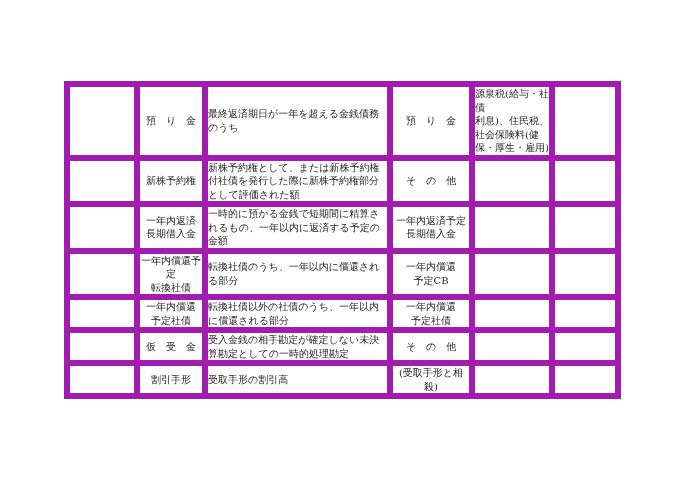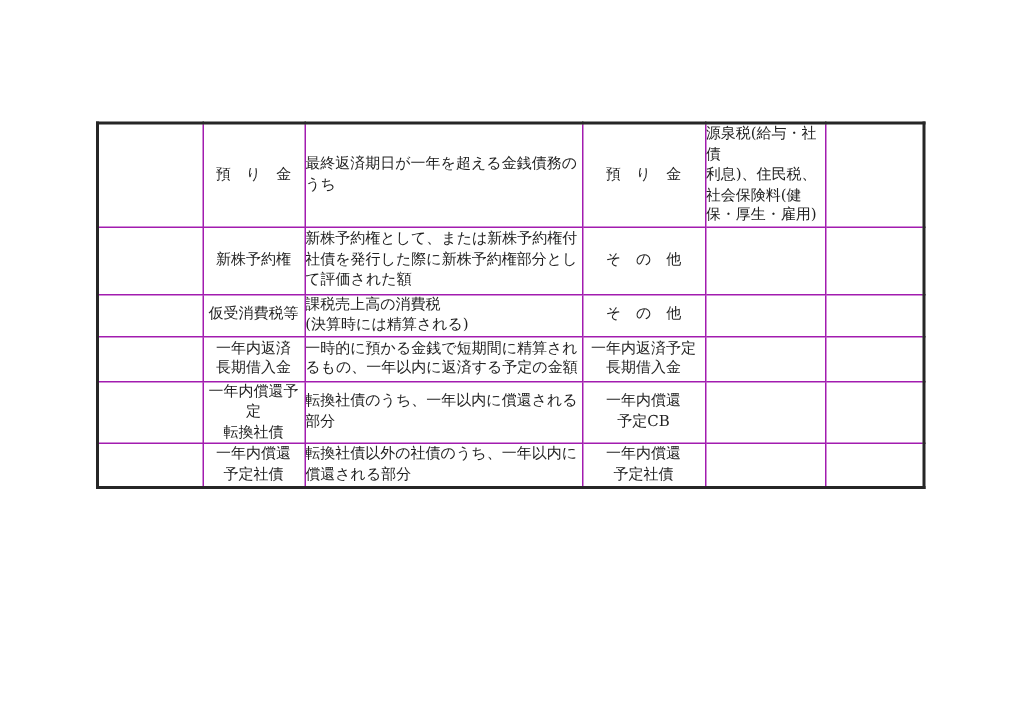--- a/index.html
+++ b/index.html
@@ -8,21 +8,21 @@
     font-family:"DejaVu Serif","Liberation Serif",serif;
     color:#1f1f1f;
   }
   .page{position:relative;width:680px;height:481px;background:#ffffff;overflow:hidden;}
   table.acct-table{
     position:absolute;left:64px;top:81px;
     border-collapse:collapse;table-layout:fixed;
     border:2px solid #262626;
   }
   table.acct-table td{
-    border:1px solid #a21caf;
+    border:6px solid #a21caf;
     font-size:10px;line-height:13.5px;
     vertical-align:middle;
     white-space:pre-line;
     padding:0;
     overflow:hidden;
   }
   td.c-account{text-align:center;}
   td.c-desc{text-align:left;padding:1px 2px 1px 4px;}
   td.c-class{text-align:center;}
   td.c-example{text-align:left;padding:1px 2px 1px 4px;}
@@ -54,29 +54,20 @@
         <td class="c-margin"></td>
       </tr>
       <tr style="height:45px">
         <td class="c-margin"></td>
         <td class="c-account">新株予約権</td>
         <td class="c-desc">新株予約権として、または新株予約権付社債を発行した際に新株予約権部分として評価された額</td>
         <td class="c-class">そ　の　他</td>
         <td class="c-example"></td>
         <td class="c-margin"></td>
       </tr>
-      <tr style="height:28px">
-        <td class="c-margin"></td>
-        <td class="c-account">仮受消費税等</td>
-        <td class="c-desc">課税売上高の消費税
-(決算時には精算される)</td>
-        <td class="c-class">そ　の　他</td>
-        <td class="c-example"></td>
-        <td class="c-margin"></td>
-      </tr>
       <tr style="height:30px">
         <td class="c-margin"></td>
         <td class="c-account">一年内返済
 長期借入金</td>
         <td class="c-desc">一時的に預かる金銭で短期間に精算されるもの、一年以内に返済する予定の金額</td>
         <td class="c-class">一年内返済予定
 長期借入金</td>
         <td class="c-example"></td>
         <td class="c-margin"></td>
       </tr>
@@ -93,15 +84,31 @@
       <tr style="height:29px">
         <td class="c-margin"></td>
         <td class="c-account">一年内償還
 予定社債</td>
         <td class="c-desc">転換社債以外の社債のうち、一年以内に償還される部分</td>
         <td class="c-class">一年内償還
 予定社債</td>
         <td class="c-example"></td>
         <td class="c-margin"></td>
       </tr>
+      <tr style="height:28px">
+        <td class="c-margin"></td>
+        <td class="c-account">仮　受　金</td>
+        <td class="c-desc">受入金銭の相手勘定が確定しない未決算勘定としての一時的処理勘定</td>
+        <td class="c-class">そ　の　他</td>
+        <td class="c-example"></td>
+        <td class="c-margin"></td>
+      </tr>
+      <tr style="height:18px">
+        <td class="c-margin"></td>
+        <td class="c-account">割引手形</td>
+        <td class="c-desc">受取手形の割引高</td>
+        <td class="c-class">(受取手形と相殺)</td>
+        <td class="c-example"></td>
+        <td class="c-margin"></td>
+      </tr>
     </tbody>
   </table>
 </div>
 
 </body></html>

